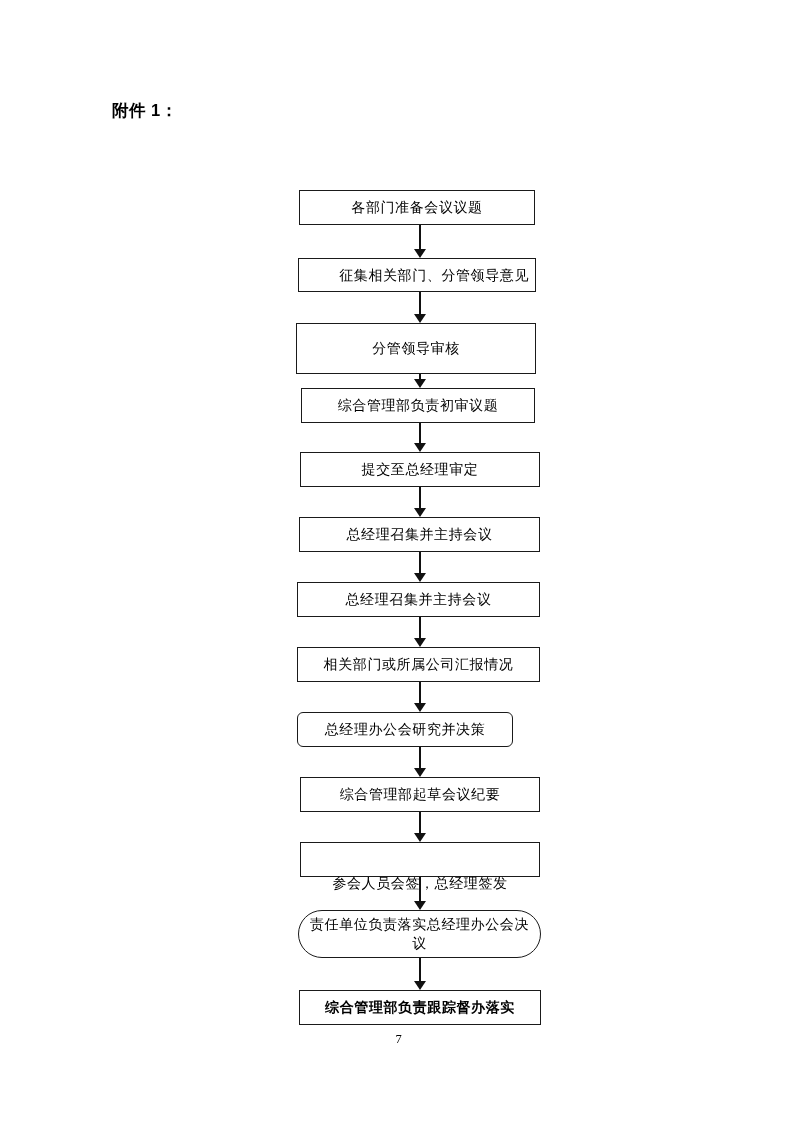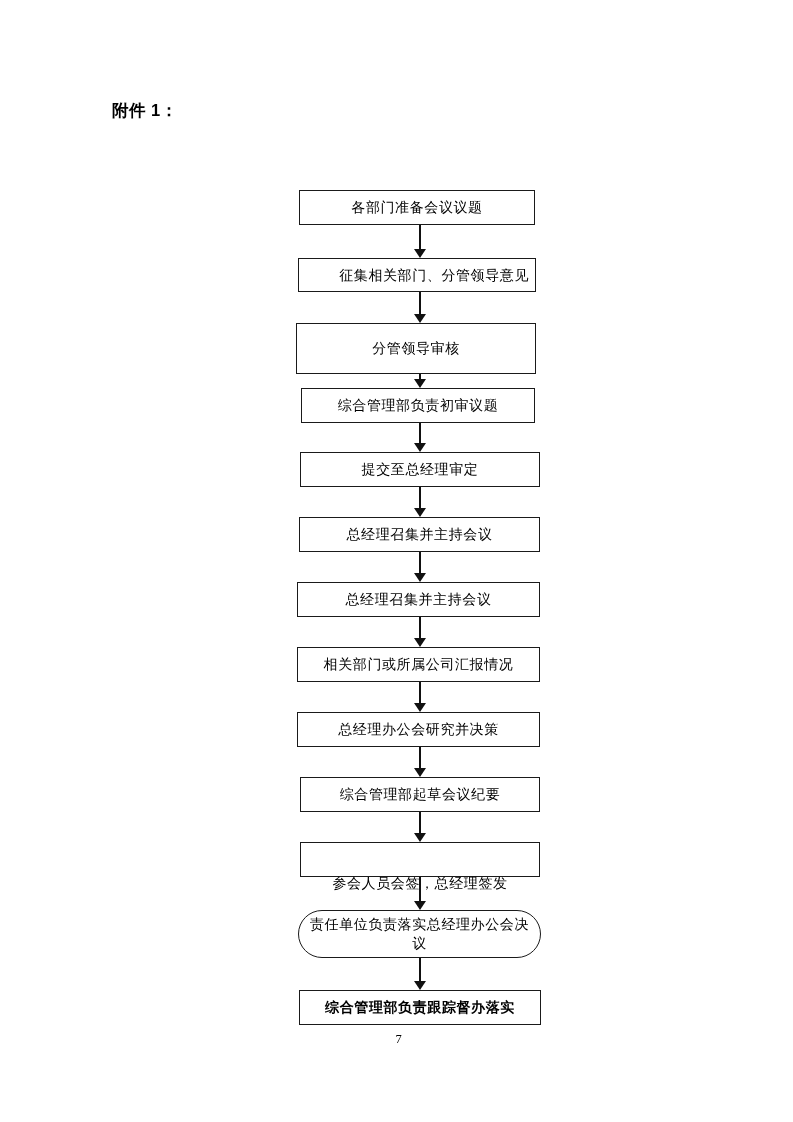--- a/index.html
+++ b/index.html
@@ -190,21 +190,21 @@
       </div>
       <div class="flow-node" style="left: 299px; top: 327px; width: 241px; height: 35px;">
         <span class="node-text" style="white-space: nowrap;">总经理召集并主持会议</span>
       </div>
       <div class="flow-node" style="left: 297px; top: 392px; width: 243px; height: 35px;">
         <span class="node-text" style="white-space: nowrap;">总经理召集并主持会议</span>
       </div>
       <div class="flow-node" style="left: 297px; top: 457px; width: 243px; height: 35px;">
         <span class="node-text" style="white-space: nowrap;">相关部门或所属公司汇报情况</span>
       </div>
-      <div class="flow-node" style="left: 297px; top: 522px; width: 243px; height: 35px;">
+      <div class="flow-node" style="left: 297px; top: 522px; width: 216px; height: 35px; border-radius: 6px;">
         <span class="node-text" style="white-space: nowrap;">总经理办公会研究并决策</span>
       </div>
       <div class="flow-node" style="left: 300px; top: 587px; width: 240px; height: 35px;">
         <span class="node-text" style="white-space: nowrap;">综合管理部起草会议纪要</span>
       </div>
       <div class="flow-node" style="left: 300px; top: 652px; width: 240px; height: 35px;">
         <span class="node-text" style="white-space: nowrap; margin-top: 48px;">参会人员会签，总经理签发</span>
       </div>
       <div class="flow-node" style="left: 298px; top: 720px; width: 243px; height: 48px; border-radius: 24px;">
         <span class="node-text" style="white-space: normal;">责任单位负责落实总经理办公会决议</span>

